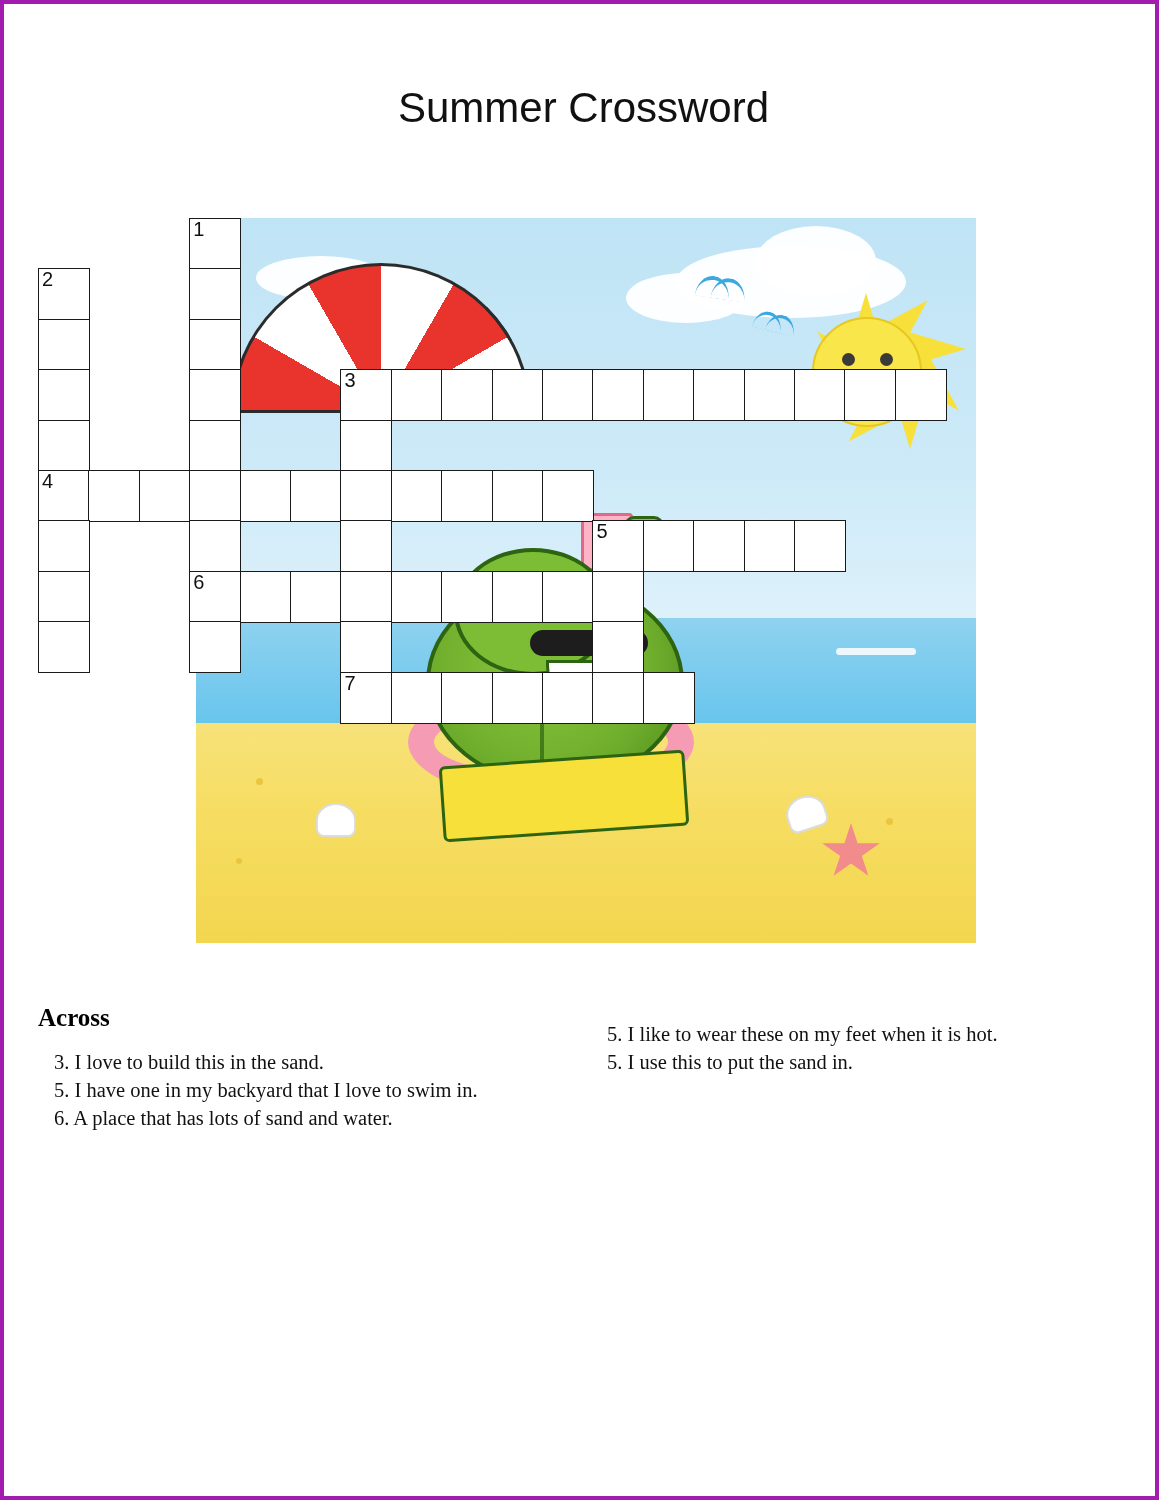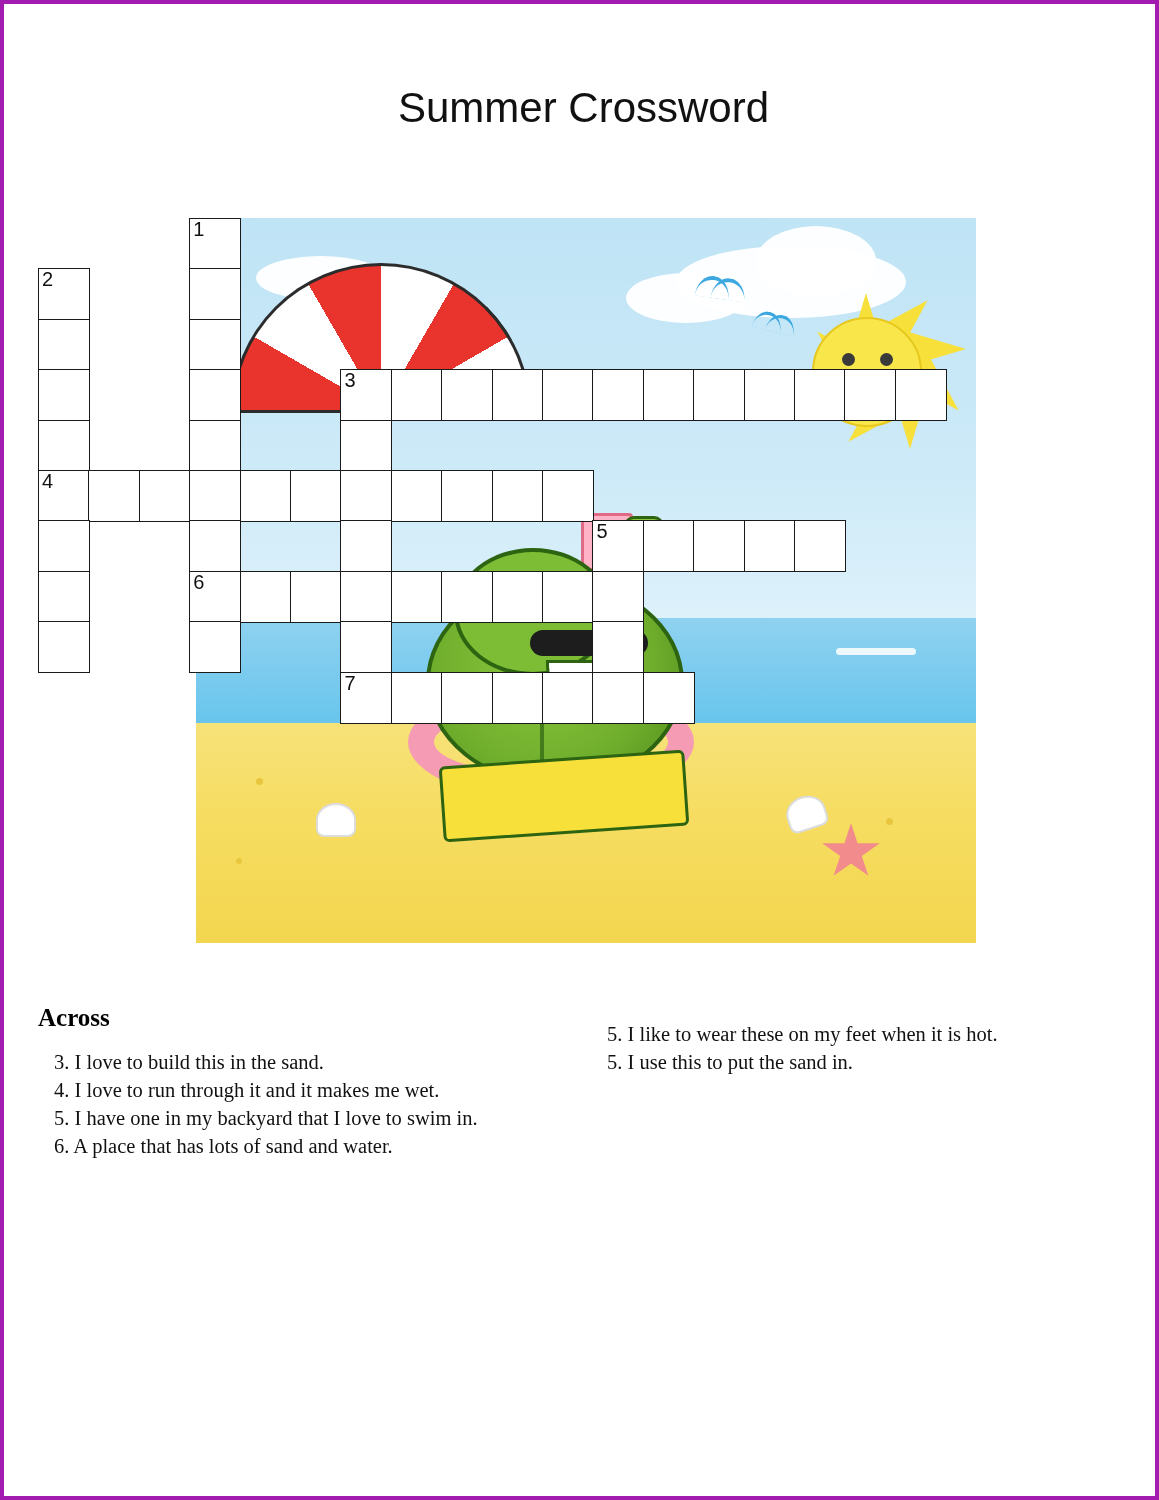--- a/index.html
+++ b/index.html
@@ -366,21 +366,20 @@
         <div class="cell" style="left: 554.4px; top: 453.6px;"></div>
         <div class="cell" style="left: 604.8px; top: 453.6px;"></div>
       </div>
   </div>
 
   <div id="clues">
     <div class="clue-col" id="across-col">
       <div class="clue-head">Across</div>
       <ul class="clue-list" id="across-list">
           <li class="clue-item">3. I love to build this in the sand.</li>
-          <li class="clue-item">4. I love to run through it and it makes me wet.</li>
           <li class="clue-item">5. I have one in my backyard that I love to swim in.</li>
           <li class="clue-item">6. A place that has lots of sand and water.</li>
         </ul>
     </div>
     <div class="clue-col" id="down-col">
       <ul class="clue-list" id="down-list">
           <li class="clue-item">5. I like to wear these on my feet when it is hot.</li>
           <li class="clue-item">5. I use this to put the sand in.</li>
         </ul>
     </div>

